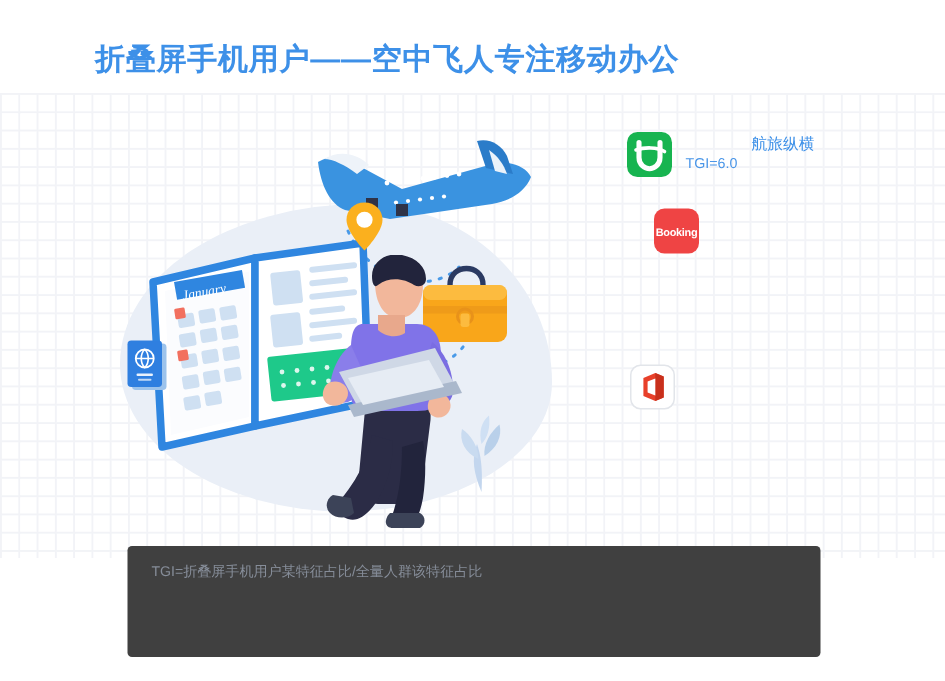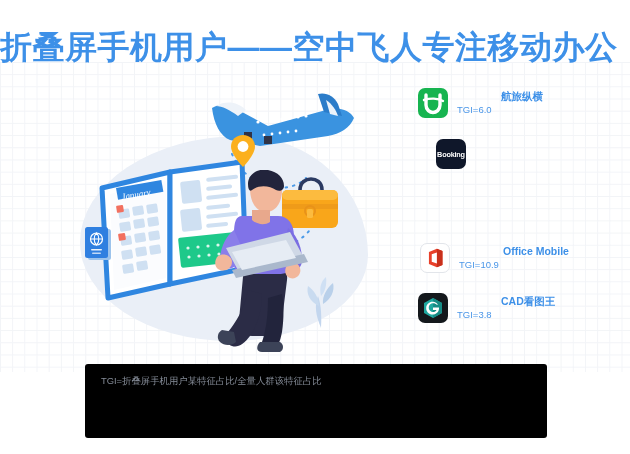--- a/index.html
+++ b/index.html
@@ -18,21 +18,21 @@
       linear-gradient(to right,#f0f2f6 1px,transparent 1px),
       linear-gradient(to bottom,#f0f2f6 1px,transparent 1px);
     background-size:12.2px 12.2px;
     opacity:.85;
   }
 
   
   .title{
     position:absolute;left:0;top:26px;width:516px;
     text-align:center;
-    font-size:32px;font-weight:bold;letter-spacing:.5px;
+    font-size:20px;font-weight:bold;letter-spacing:.5px;
     color:#3d90e8;
     white-space:nowrap;
   }
 
   
   .illus{position:absolute;left:78px;top:78px;width:340px;height:290px;}
   .blob{
     position:absolute;left:2px;top:58px;width:288px;height:205px;
     background:#eaeff7;
     border-radius:56% 44% 48% 52% / 52% 58% 42% 48%;
@@ -66,35 +66,35 @@
 
   
   .apps{position:absolute;left:418px;top:88px;width:205px;height:252px;}
   .app-row{position:absolute;display:flex;align-items:center;}
   .app-ico{
     width:30px;height:30px;border-radius:7px;flex:0 0 auto;
     position:relative;overflow:hidden;
     display:flex;align-items:center;justify-content:center;
   }
   .app-txt{margin-left:9px;line-height:1.22;}
-  .app-name{font-size:10.5px;font-weight:bold;color:#3d90e8;white-space:nowrap;padding-left:44px;}
+  .app-name{font-size:10.5px;font-weight:normal;color:#3d90e8;white-space:nowrap;padding-left:44px;}
   .app-tgi{font-size:9.5px;color:#4a96e8;white-space:nowrap;margin-top:1px;}
 
   
   .ico-hlzh{background:#17b450;}
-  .ico-booking{background:#0f172a;}
+  .ico-booking{background:#ef4444;}
   .ico-booking .bk{color:#fff;font-size:7.3px;font-weight:bold;letter-spacing:-.2px;}
   .ico-evernote{background:#2ecc4a;}
   .ico-office{background:#fff;border:1px solid #e2e5ea;box-sizing:border-box;}
   .ico-cad{background:#14181c;}
 
   
   .note{
     position:absolute;left:85px;top:364px;width:462px;height:74px;
-    background:#000000;border-radius:3px;
+    background:#404040;border-radius:3px;
     padding:10px 0 0 16px;box-sizing:border-box;
   }
   .note p{
     margin:0 0 2.5px 0;
     font-size:9.4px;line-height:1.45;color:#868d99;
     white-space:nowrap;
   }
 </style>
 </head>
 <body>
@@ -275,42 +275,22 @@
 
 
     <div class="app-row" style="left:2px;top:155px;">
       <div class="app-ico ico-office">
         <svg viewBox="0 0 30 30" width="30" height="30">
           <path d="M17 5 L 8.5 8.5 L 8.5 21.5 L 17 25 L 23 22.5 L 23 7.5 Z" fill="#e8402a"></path>
           <path d="M17 5 L 17 25 L 23 22.5 L 23 7.5 Z" fill="#c8301c"></path>
           <path d="M11.5 11 L 17 9 L 17 21 L 11.5 19 Z" fill="#ffffff"></path>
         </svg>
       </div>
-      <div class="app-txt">
-        <div class="app-name">Office Mobile</div>
-        <div class="app-tgi">TGI=10.9</div>
-      </div>
     </div>
 
-    <div class="app-row" style="left:0px;top:205px;">
-      <div class="app-ico ico-cad">
-        <svg viewBox="0 0 30 30" width="30" height="30">
-          <path d="M15 5 L 24 10 L 24 20 L 15 25 L 6 20 L 6 10 Z" fill="#1fa8a0"></path>
-          <path d="M15 5 L 24 10 L 24 20 L 15 25 Z" fill="#178c86"></path>
-          <path d="M19 12 C 17.5 10, 14 9.5, 12 11.5 C 10 13.5, 10.5 17, 13 18.5
-                   C 15 19.7, 17.5 19, 18.5 17 L 15 17 L 15 14.5 L 21 14.5
-                   C 21.3 17.5, 19.5 21, 15.5 21.5 C 11 22, 7.8 18.5, 8.2 14.5
-                   C 8.6 10.5, 12.5 7.8, 16.5 9 C 18 9.4, 19 10.4, 19.8 11.4 Z" fill="#ffffff"></path>
-        </svg>
-      </div>
-      <div class="app-txt">
-        <div class="app-name">CAD看图王</div>
-        <div class="app-tgi">TGI=3.8</div>
-      </div>
-    </div>
 
   </div>
 
   <div class="note">
     <p>TGI=折叠屏手机用户某特征占比/全量人群该特征占比</p>
   </div>
 
 </div>
 
 </body></html>

